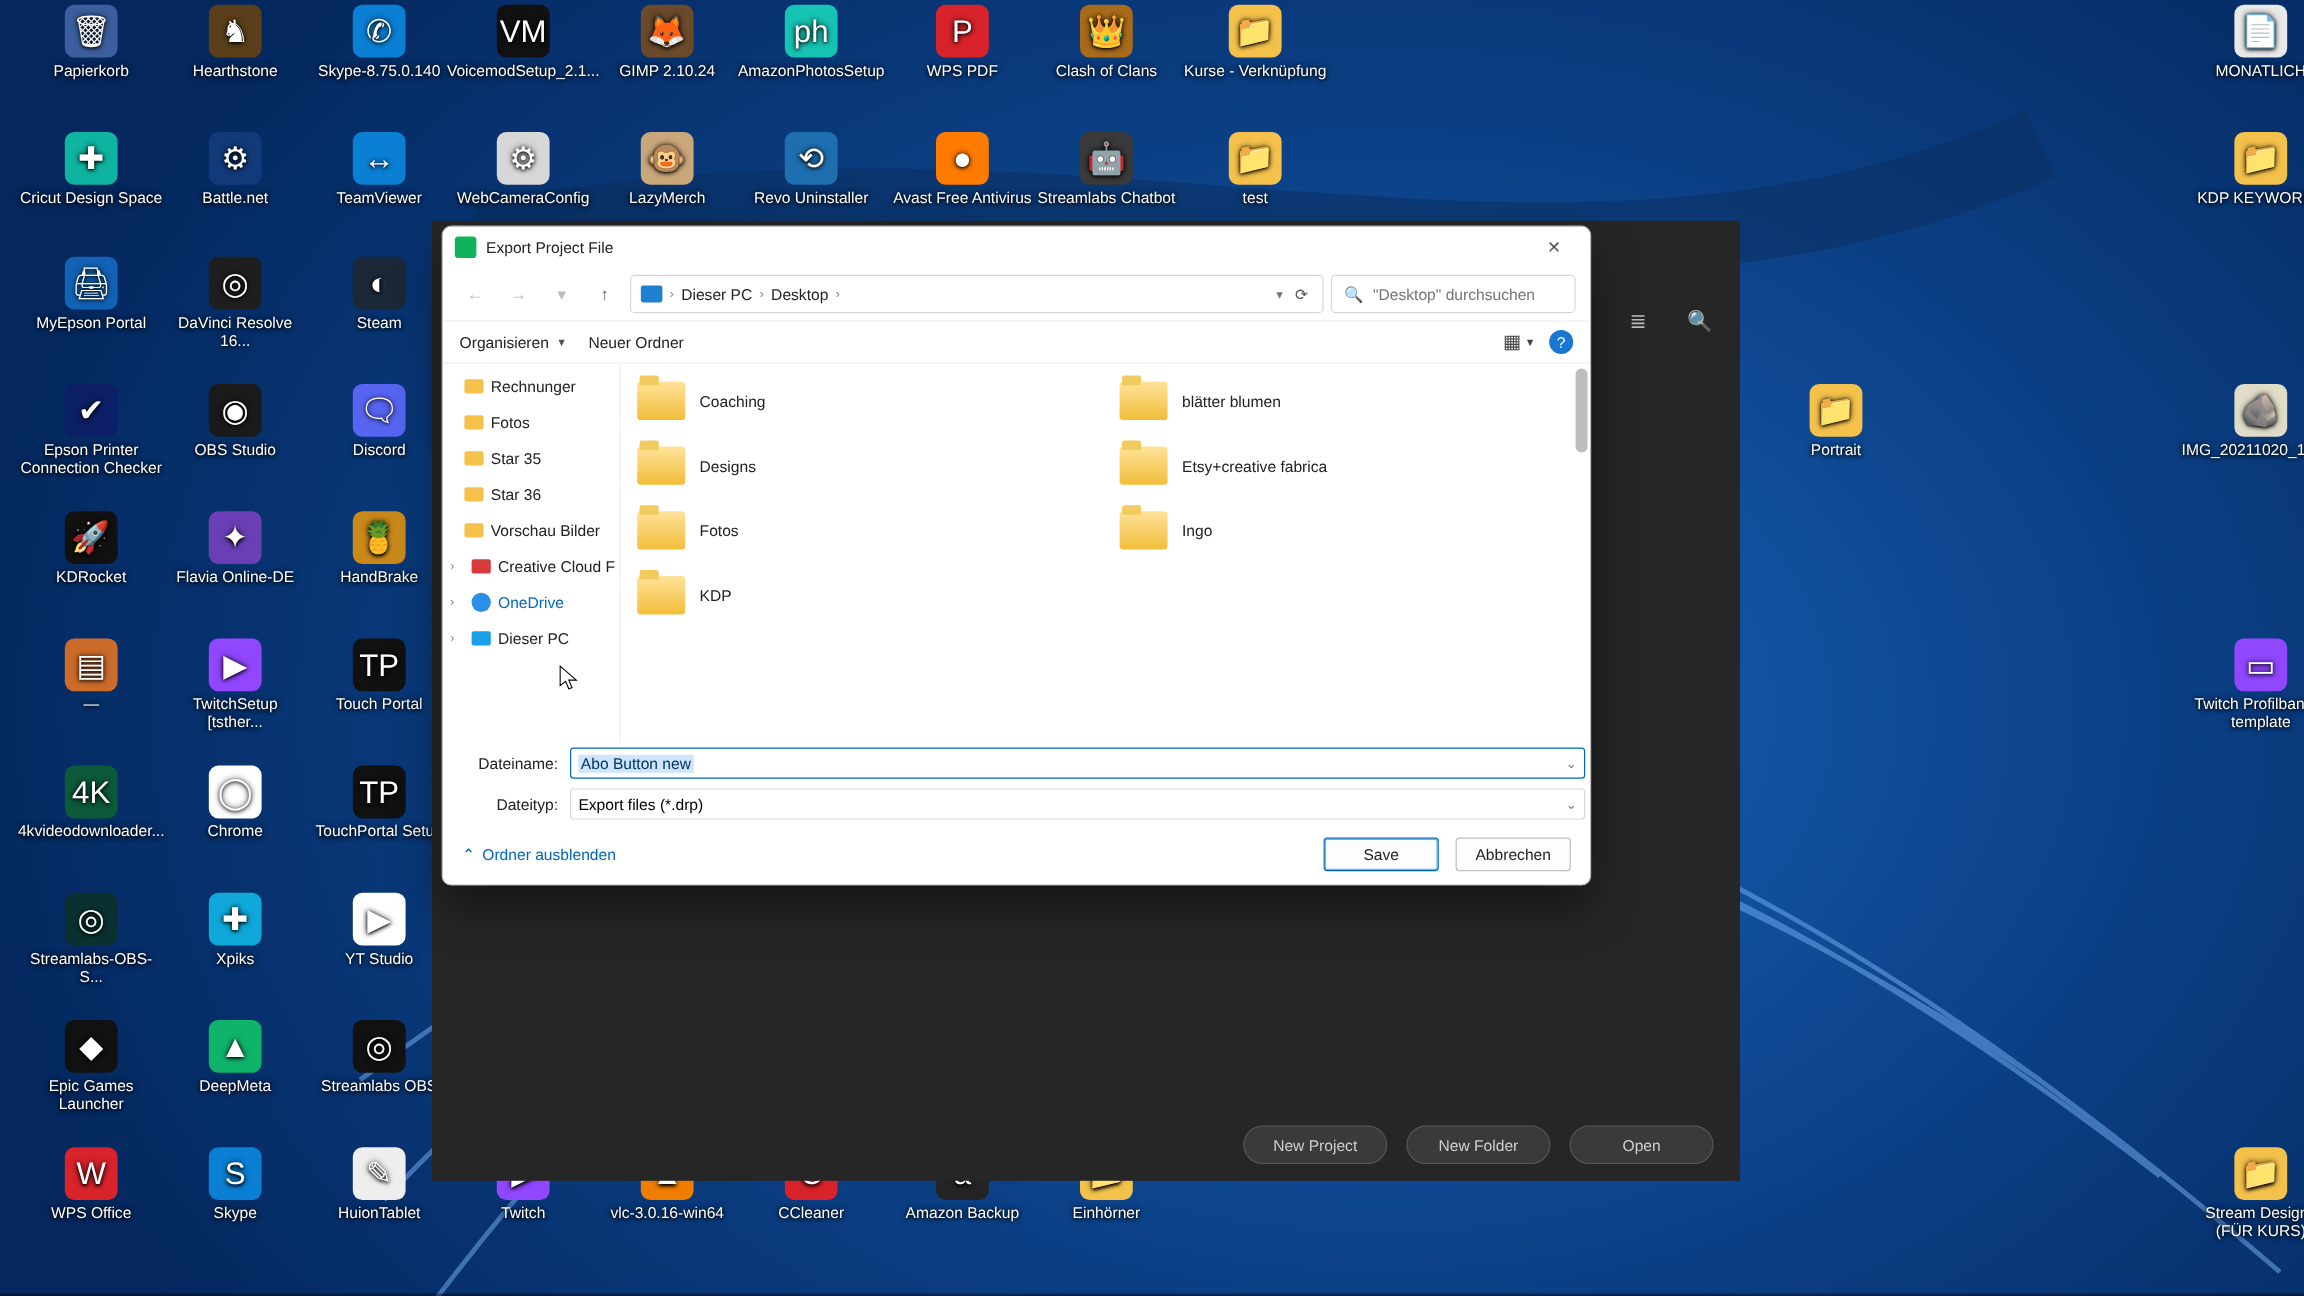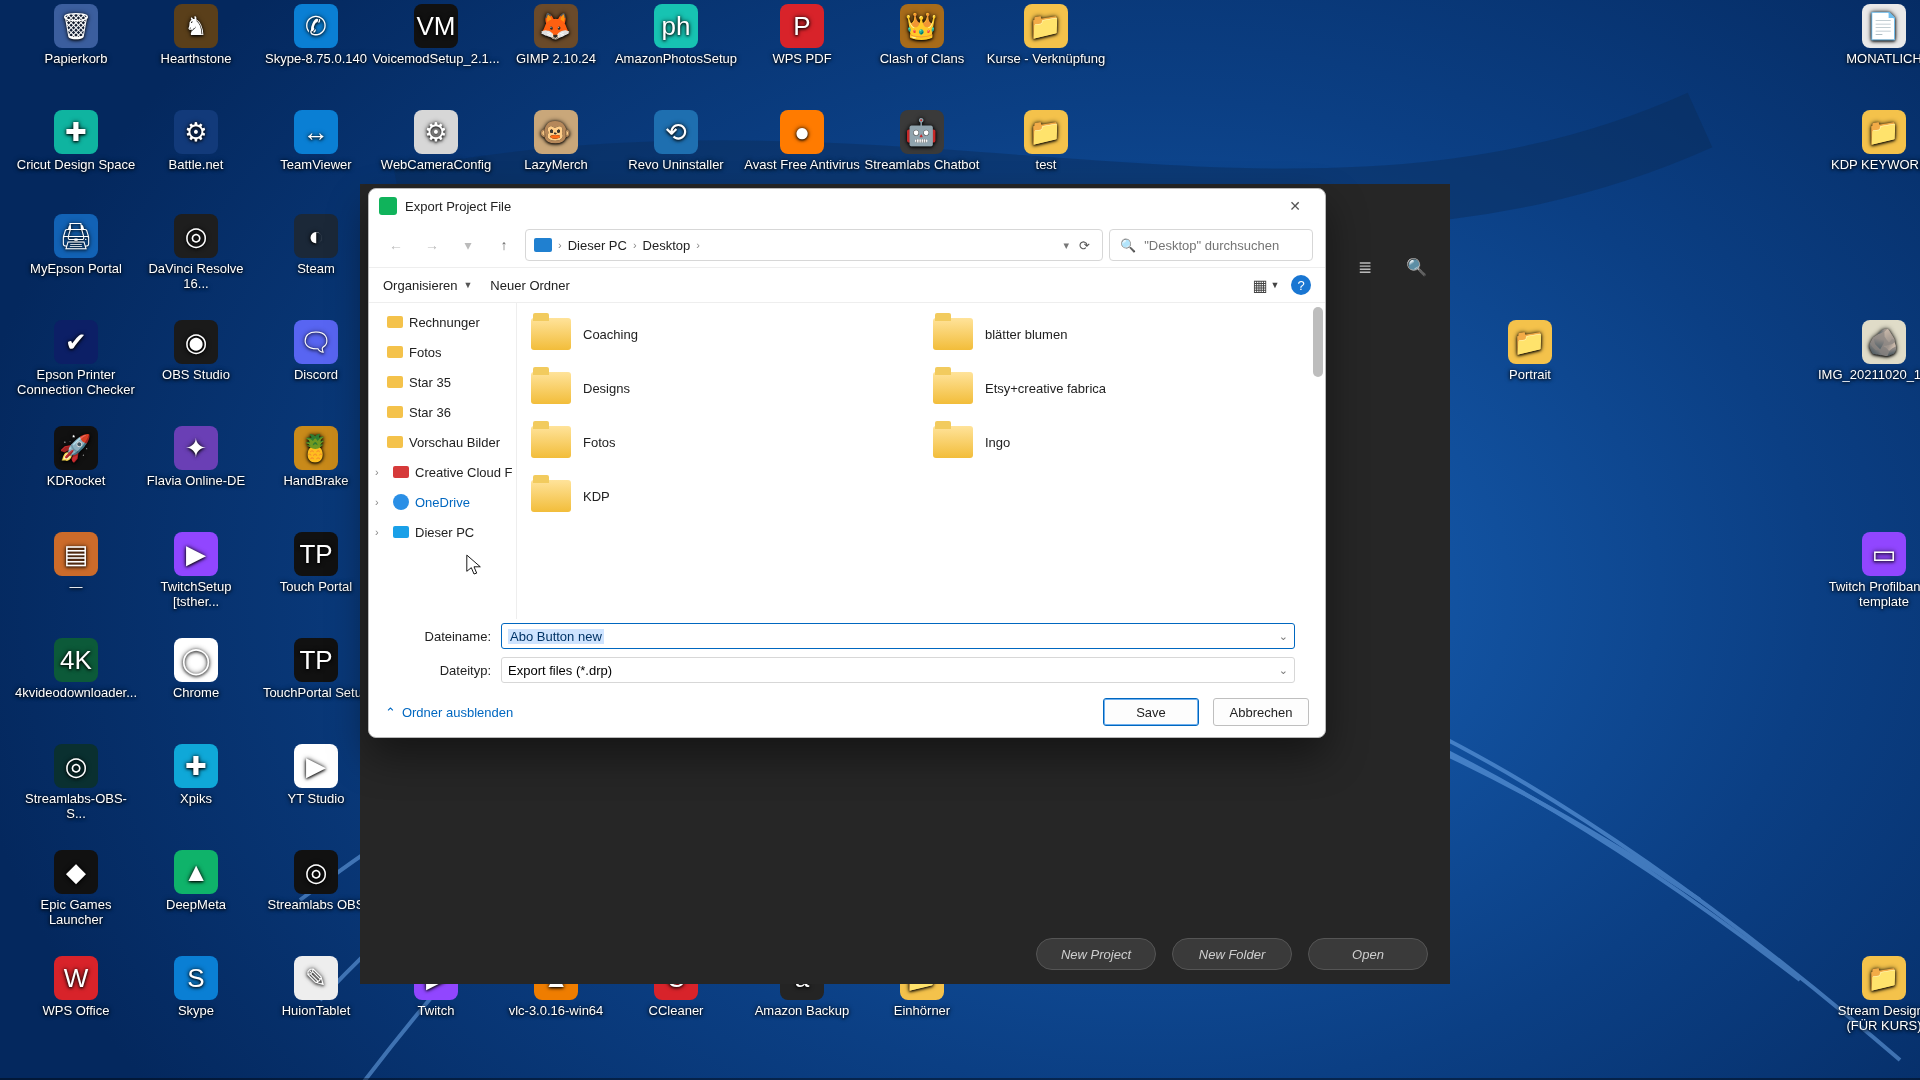--- a/index.html
+++ b/index.html
@@ -12,21 +12,21 @@
 .wallpaper svg{position:absolute;inset:0;}
 
 .icons{position:absolute;inset:0;}
 .di{position:absolute;width:120px;display:flex;flex-direction:column;align-items:center;gap:3px;text-align:center;color:#fff;font-size:13px;text-shadow:0 1px 3px #000,0 0 5px rgba(0,0,0,.8);}
 .di .ic{width:44px;height:44px;border-radius:8px;display:flex;align-items:center;justify-content:center;font-size:26px;color:#fff;}
 
 .appwin{position:absolute;left:360px;top:184px;width:1090px;height:800px;background:#262626;}
 .appbar{position:absolute;right:20px;top:70px;display:flex;gap:26px;align-items:center;color:#bbb;}
 .appbar .ib{width:26px;height:26px;display:flex;align-items:center;justify-content:center;font-size:17px;}
 .appfoot{position:absolute;left:0;right:0;bottom:14px;display:flex;justify-content:flex-end;gap:16px;padding-right:22px;}
-.appbtn{min-width:120px;height:32px;border:1px solid #555;background:#3a3a3a;color:#cfcfcf;border-radius:16px;display:flex;align-items:center;justify-content:center;font-size:13px;font-style:italic;}
+.appbtn{min-width:120px;height:32px;border:1px solid #555;background:#3a3a3a;color:#cfcfcf;border-radius:16px;display:flex;align-items:center;justify-content:center;font-size:13px;}
 
 .dialog{position:absolute;left:368px;top:188px;width:958px;height:550px;background:#fff;border:1px solid #b9b9b9;border-radius:8px;box-shadow:0 18px 40px rgba(0,0,0,.45);display:flex;flex-direction:column;}
 .titlebar{height:34px;display:flex;align-items:center;padding:0 10px;border-bottom:none;}
 .titlebar .ticon{width:18px;height:18px;background:#10b35b;border-radius:3px;margin-right:8px;}
 .titlebar .ttxt{font-size:13px;color:#222;}
 .titlebar .close{margin-left:auto;width:40px;height:28px;display:flex;align-items:center;justify-content:center;font-size:14px;color:#555;}
 .navrow{height:44px;display:flex;align-items:center;padding:0 12px;gap:6px;}
 .navbtn{width:30px;height:30px;display:flex;align-items:center;justify-content:center;color:#666;font-size:14px;border-radius:4px;}
 .navbtn.dim{color:#bbb;}
 .bc{flex:1;height:32px;border:1px solid #d7d7d7;border-radius:4px;display:flex;align-items:center;padding:0 8px;gap:6px;background:#fff;}
@@ -55,21 +55,21 @@
 .snode .pc{width:16px;height:12px;background:#1aa0e8;border-radius:2px;}
 .snode.sel{color:#0067c0;}
 .content{flex:1;position:relative;overflow:hidden;padding:6px 10px;}
 .grid{display:grid;grid-template-columns:1fr 1fr;gap:4px 16px;}
 .fitem{display:flex;align-items:center;gap:12px;height:50px;padding:0 4px;}
 .fitem .fold{width:40px;height:32px;background:linear-gradient(#ffe39a,#f2bd3a);border-radius:3px;position:relative;}
 .fitem .fold::before{content:"";position:absolute;left:2px;top:-5px;width:16px;height:8px;background:#f2cb5e;border-radius:2px 2px 0 0;}
 .fitem .lbl{font-size:13px;color:#222;}
 .scroll{position:absolute;right:2px;top:4px;width:10px;height:70px;background:#bdbdbd;border-radius:5px;}
 .cursor{position:absolute;left:465px;top:553px;width:18px;height:24px;pointer-events:none;}
-.formrow{display:flex;align-items:center;padding:4px 30px;gap:10px;}
+.formrow{display:flex;align-items:center;padding:4px 4px;gap:10px;}
 .formrow .flab{width:92px;text-align:right;font-size:13px;color:#222;}
 .formrow .fin{flex:1;height:26px;border:1px solid #0067c0;border-radius:3px;display:flex;align-items:center;padding:0 6px;}
 .formrow .fin .seltxt{background:#cfe4ff;padding:0 2px;font-size:13px;color:#003366;}
 .formrow .fin.plain{border-color:#d7d7d7;}
 .formrow .dd2{font-size:11px;color:#777;padding-left:6px;}
 .footer{height:50px;display:flex;align-items:center;padding:0 16px;gap:14px;}
 .footer .coll{display:flex;align-items:center;gap:6px;color:#0067c0;font-size:13px;}
 .footer .sp{flex:1;}
 .wbtn{min-width:96px;height:28px;border:1px solid #bfbfbf;background:#fdfdfd;border-radius:3px;font-size:13px;color:#222;display:flex;align-items:center;justify-content:center;}
 .wbtn.primary{border:1px solid #0067c0;box-shadow:inset 0 0 0 1px #6fb0ee;}

